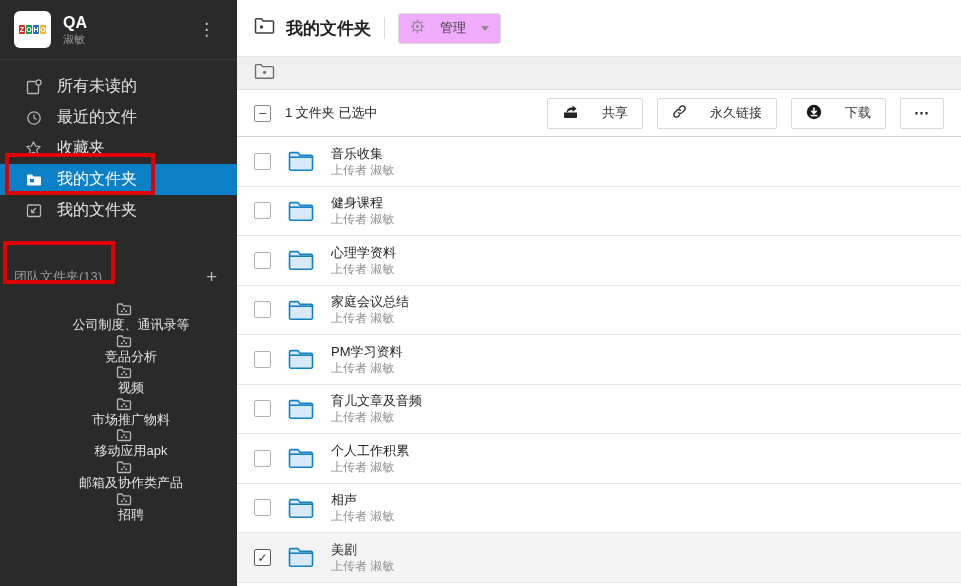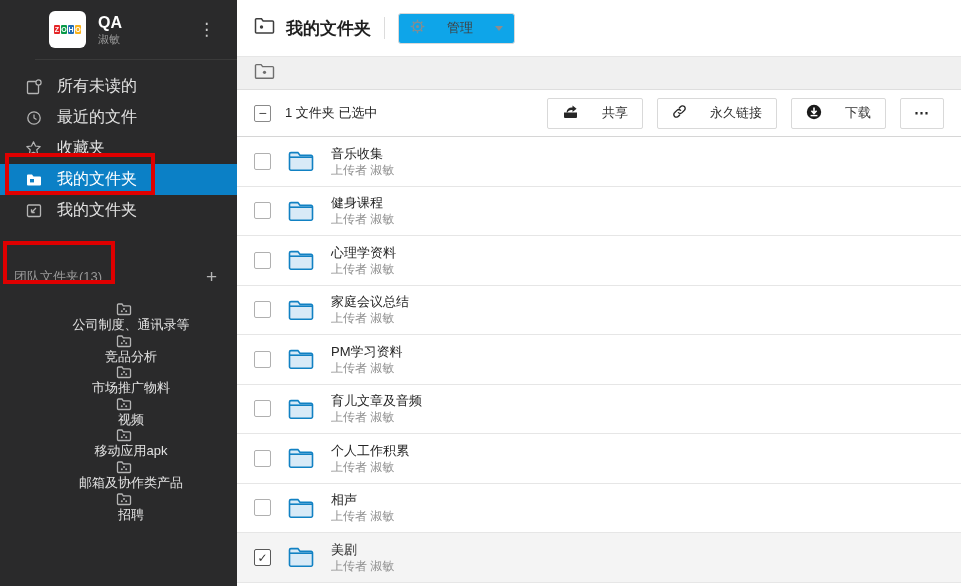--- a/index.html
+++ b/index.html
@@ -11,21 +11,20 @@
   .app { position:absolute; inset:0; display:flex; }
 
   
   .sidebar {
     width:237px; height:100%; background:#2a2a2b; flex:0 0 237px;
     position:relative; color:#dedede;
   }
   .ws-head {
     height:60px; display:flex; align-items:center; padding:0 14px;
     border-bottom:1px solid #3a3a3a;
-    margin-left:35px;
   }
   .ws-logo {
     width:37px; height:37px; background:#fff; border-radius:6px;
     display:flex; align-items:center; justify-content:center; gap:1px;
     flex:0 0 37px;
   }
   .ws-logo span {
     display:inline-block; width:6px; height:9px; color:#fff;
     font-size:7px; font-weight:bold; line-height:9px; text-align:center;
     border-radius:1px;
@@ -60,22 +59,22 @@
   .anno { position:absolute; border:4px solid #df0000; background:transparent; pointer-events:none; z-index:5; }
   .anno-1 { left:5px; top:153px; width:150px; height:42px; }
   .anno-2 { left:3px; top:241px; width:112px; height:43px; }
 
   
   .main { flex:1; display:flex; flex-direction:column; background:#fff; min-width:0; }
   .m-head { height:56px; display:flex; align-items:center; padding:0 17px; background:#fff; }
   .m-title { font-size:17px; font-weight:bold; color:#1f1f1f; margin-left:11px; }
   .vsep { width:1px; height:22px; background:#dcdcdc; margin:0 13px; }
   .manage-btn {
-    height:31px; display:flex; align-items:center; gap:22px; padding:0 11px;
-    border:1px solid #d9d9d9; border-radius:3px; background:#0ea5e9; cursor:pointer;
+    height:31px; display:flex; align-items:center; gap:15px; padding:0 11px;
+    border:1px solid #d9d9d9; border-radius:3px; background:#f0abfc; cursor:pointer;
   }
   .manage-btn .m-label { font-size:13px; color:#404040; }
   .caret { width:0; height:0; border-left:4px solid transparent; border-right:4px solid transparent; border-top:5px solid #8c8c8c; }
 
   .crumb-bar {
     height:34px; background:#f0f0f0; border-top:1px solid #e6e6e6;
     border-bottom:1px solid #dedede; display:flex; align-items:center; padding:0 17px;
   }
 
   .toolbar {
@@ -224,33 +223,33 @@
 
         <div class="team-item">
           <span class="nicon">
             <svg width="16" height="14" viewBox="0 0 16 14">
               <path d="M1.5 3 a1 1 0 0 1 1-1 h3.5 l1.3 1.8 h6.2 a1 1 0 0 1 1 1 v6.7 a1 1 0 0 1-1 1 h-11 a1 1 0 0 1-1-1 Z" fill="none" stroke="#b5b5b5" stroke-width="1.3"></path>
               <circle cx="8" cy="7" r="1" fill="#b5b5b5"></circle>
               <circle cx="5.8" cy="9.3" r="1" fill="#b5b5b5"></circle>
               <circle cx="10.2" cy="9.3" r="1" fill="#b5b5b5"></circle>
             </svg>
           </span>
+          <span>视频</span>
+        </div>
+
+        <div class="team-item">
+          <span class="nicon">
+            <svg width="16" height="14" viewBox="0 0 16 14">
+              <path d="M1.5 3 a1 1 0 0 1 1-1 h3.5 l1.3 1.8 h6.2 a1 1 0 0 1 1 1 v6.7 a1 1 0 0 1-1 1 h-11 a1 1 0 0 1-1-1 Z" fill="none" stroke="#b5b5b5" stroke-width="1.3"></path>
+              <circle cx="8" cy="7" r="1" fill="#b5b5b5"></circle>
+              <circle cx="5.8" cy="9.3" r="1" fill="#b5b5b5"></circle>
+              <circle cx="10.2" cy="9.3" r="1" fill="#b5b5b5"></circle>
+            </svg>
+          </span>
           <span>市场推广物料</span>
-        </div>
-
-        <div class="team-item">
-          <span class="nicon">
-            <svg width="16" height="14" viewBox="0 0 16 14">
-              <path d="M1.5 3 a1 1 0 0 1 1-1 h3.5 l1.3 1.8 h6.2 a1 1 0 0 1 1 1 v6.7 a1 1 0 0 1-1 1 h-11 a1 1 0 0 1-1-1 Z" fill="none" stroke="#b5b5b5" stroke-width="1.3"></path>
-              <circle cx="8" cy="7" r="1" fill="#b5b5b5"></circle>
-              <circle cx="5.8" cy="9.3" r="1" fill="#b5b5b5"></circle>
-              <circle cx="10.2" cy="9.3" r="1" fill="#b5b5b5"></circle>
-            </svg>
-          </span>
-          <span>视频</span>
         </div>
 
         <div class="team-item">
           <span class="nicon">
             <svg width="16" height="14" viewBox="0 0 16 14">
               <path d="M1.5 3 a1 1 0 0 1 1-1 h3.5 l1.3 1.8 h6.2 a1 1 0 0 1 1 1 v6.7 a1 1 0 0 1-1 1 h-11 a1 1 0 0 1-1-1 Z" fill="none" stroke="#b5b5b5" stroke-width="1.3"></path>
               <circle cx="8" cy="7" r="1" fill="#b5b5b5"></circle>
               <circle cx="5.8" cy="9.3" r="1" fill="#b5b5b5"></circle>
               <circle cx="10.2" cy="9.3" r="1" fill="#b5b5b5"></circle>
             </svg>

